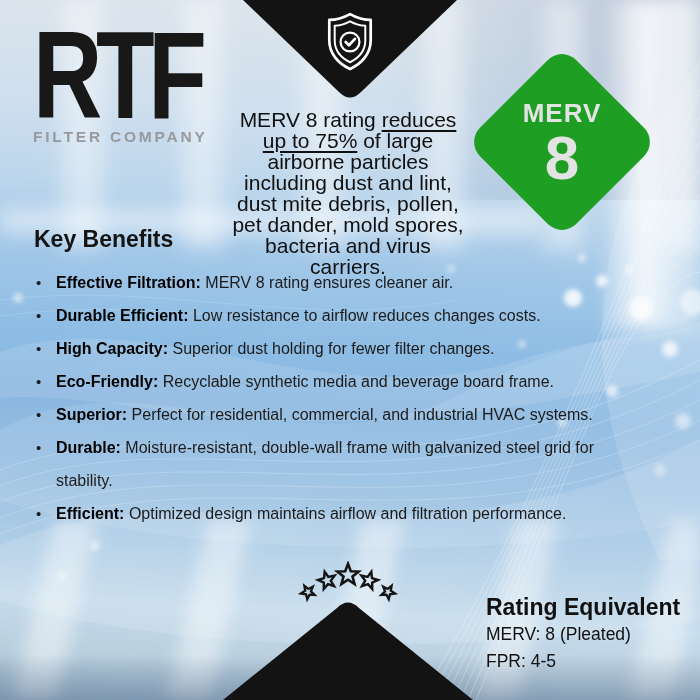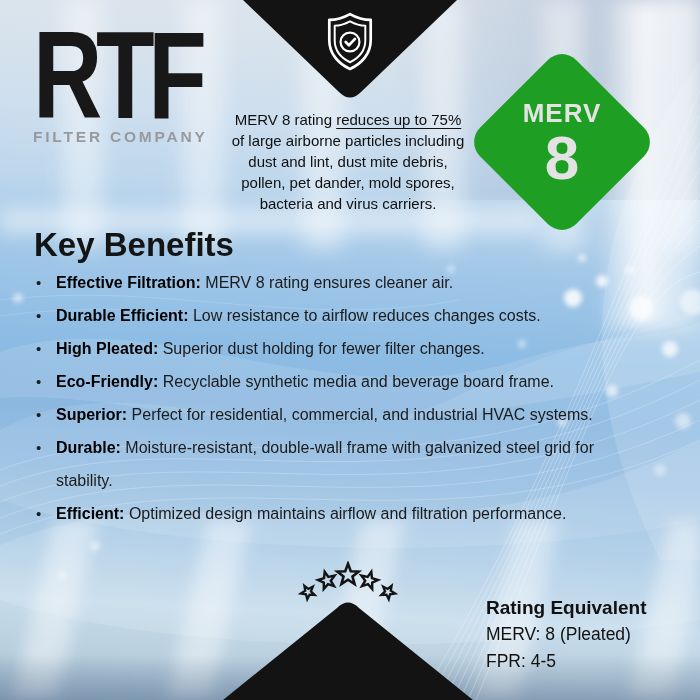--- a/index.html
+++ b/index.html
@@ -41,39 +41,39 @@
   .content{position:absolute;inset:0;z-index:5;}
   .logo{position:absolute;left:33px;top:20px;}
   .logo-rtf{font-weight:bold;font-size:120px;line-height:104px;letter-spacing:-8px;
     color:#181818;transform:scale(.80,1.04);transform-origin:top left;}
   .logo-tagline{margin-top:4px;font-weight:bold;font-size:15.5px;letter-spacing:2.8px;
     color:var(--tagline-gray);}
   .top-banner{position:absolute;left:243px;top:0;width:214px;height:104px;}
   .top-banner svg{display:block;}
   .shield-wrap{position:absolute;left:80px;top:10px;}
   .desc{position:absolute;left:228px;top:109px;width:240px;text-align:center;
-    font-size:15px;line-height:21px;color:#101010;}
+    font-size:21px;line-height:21px;color:#101010;}
   .desc .u{text-decoration:underline;text-underline-offset:3px;}
   .diamond{position:absolute;left:494px;top:74px;width:136px;height:136px;
     background:var(--badge-green);border-radius:20px;transform:rotate(45deg);}
   .diamond-inner{position:absolute;inset:0;transform:rotate(-45deg);
     display:flex;flex-direction:column;align-items:center;justify-content:center;}
   .merv-label{font-weight:bold;font-size:26px;letter-spacing:1px;color:var(--badge-text);}
   .merv-value{font-weight:bold;font-size:62px;line-height:58px;color:var(--badge-text);}
-  .kb-title{position:absolute;left:34px;top:226px;font-weight:bold;font-size:33px;
+  .kb-title{position:absolute;left:34px;top:226px;font-weight:bold;font-size:23px;
     color:#141414;text-align:right;}
   .kb-list{position:absolute;left:34px;top:266px;width:600px;margin:0;padding:0;
     list-style:none;font-size:16px;line-height:33px;color:#1b1b1b;}
   .kb-list li{position:relative;padding-left:22px;}
   .kb-list .dot{position:absolute;left:2px;top:0;font-size:15px;}
   .kb-list .lbl{font-weight:bold;color:#000000;}
   .stars-wrap{position:absolute;left:298px;top:561px;}
   .bottom-banner{position:absolute;left:223px;top:597px;width:250px;height:103px;}
   .rating{position:absolute;left:486px;top:594px;font-size:17.5px;line-height:27px;color:#111;}
-  .rating-title{font-weight:bold;font-size:19px;line-height:27px;}
+  .rating-title{font-weight:bold;font-size:23px;line-height:27px;}
 </style>
 </head>
 <body>
 
 <div class="canvas">
 
   <div class="bg-base"></div>
   <div class="sky-right"></div>
   <div class="windows"></div>
   <div class="curtain"></div>
@@ -162,21 +162,21 @@
         <div class="merv-label">MERV</div>
         <div class="merv-value">8</div>
       </div>
     </div>
 
     <div class="kb-title">Key Benefits</div>
 
     <ul class="kb-list">
       <li><span class="dot">•</span><span class="lbl">Effective Filtration:</span><span> MERV 8 rating ensures cleaner air.</span></li>
       <li><span class="dot">•</span><span class="lbl">Durable Efficient:</span><span> Low resistance to airflow reduces changes costs.</span></li>
-      <li><span class="dot">•</span><span class="lbl">High Pleated:</span><span> Superior dust holding for fewer filter changes.</span></li>
+      <li><span class="dot">•</span><span class="lbl">High Capacity:</span><span> Superior dust holding for fewer filter changes.</span></li>
       <li><span class="dot">•</span><span class="lbl">Eco-Friendly:</span><span> Recyclable synthetic media and beverage board frame.</span></li>
       <li><span class="dot">•</span><span class="lbl">Superior:</span><span> Perfect for residential, commercial, and industrial HVAC systems.</span></li>
       <li><span class="dot">•</span><span class="lbl">Durable:</span><span> Moisture-resistant, double-wall frame with galvanized steel grid for stability.</span></li>
       <li><span class="dot">•</span><span class="lbl">Efficient:</span><span> Optimized design maintains airflow and filtration performance.</span></li>
     </ul>
 
     <div class="stars-wrap">
       <svg width="100" height="44" viewBox="0 0 100 44">
         <defs>
           <path id="star" d="M0,-10 L2.47,-3.4 L9.51,-3.09 L3.99,1.3 L5.88,8.09 L0,4.2 L-5.88,8.09 L-3.99,1.3 L-9.51,-3.09 L-2.47,-3.4 Z"></path>

